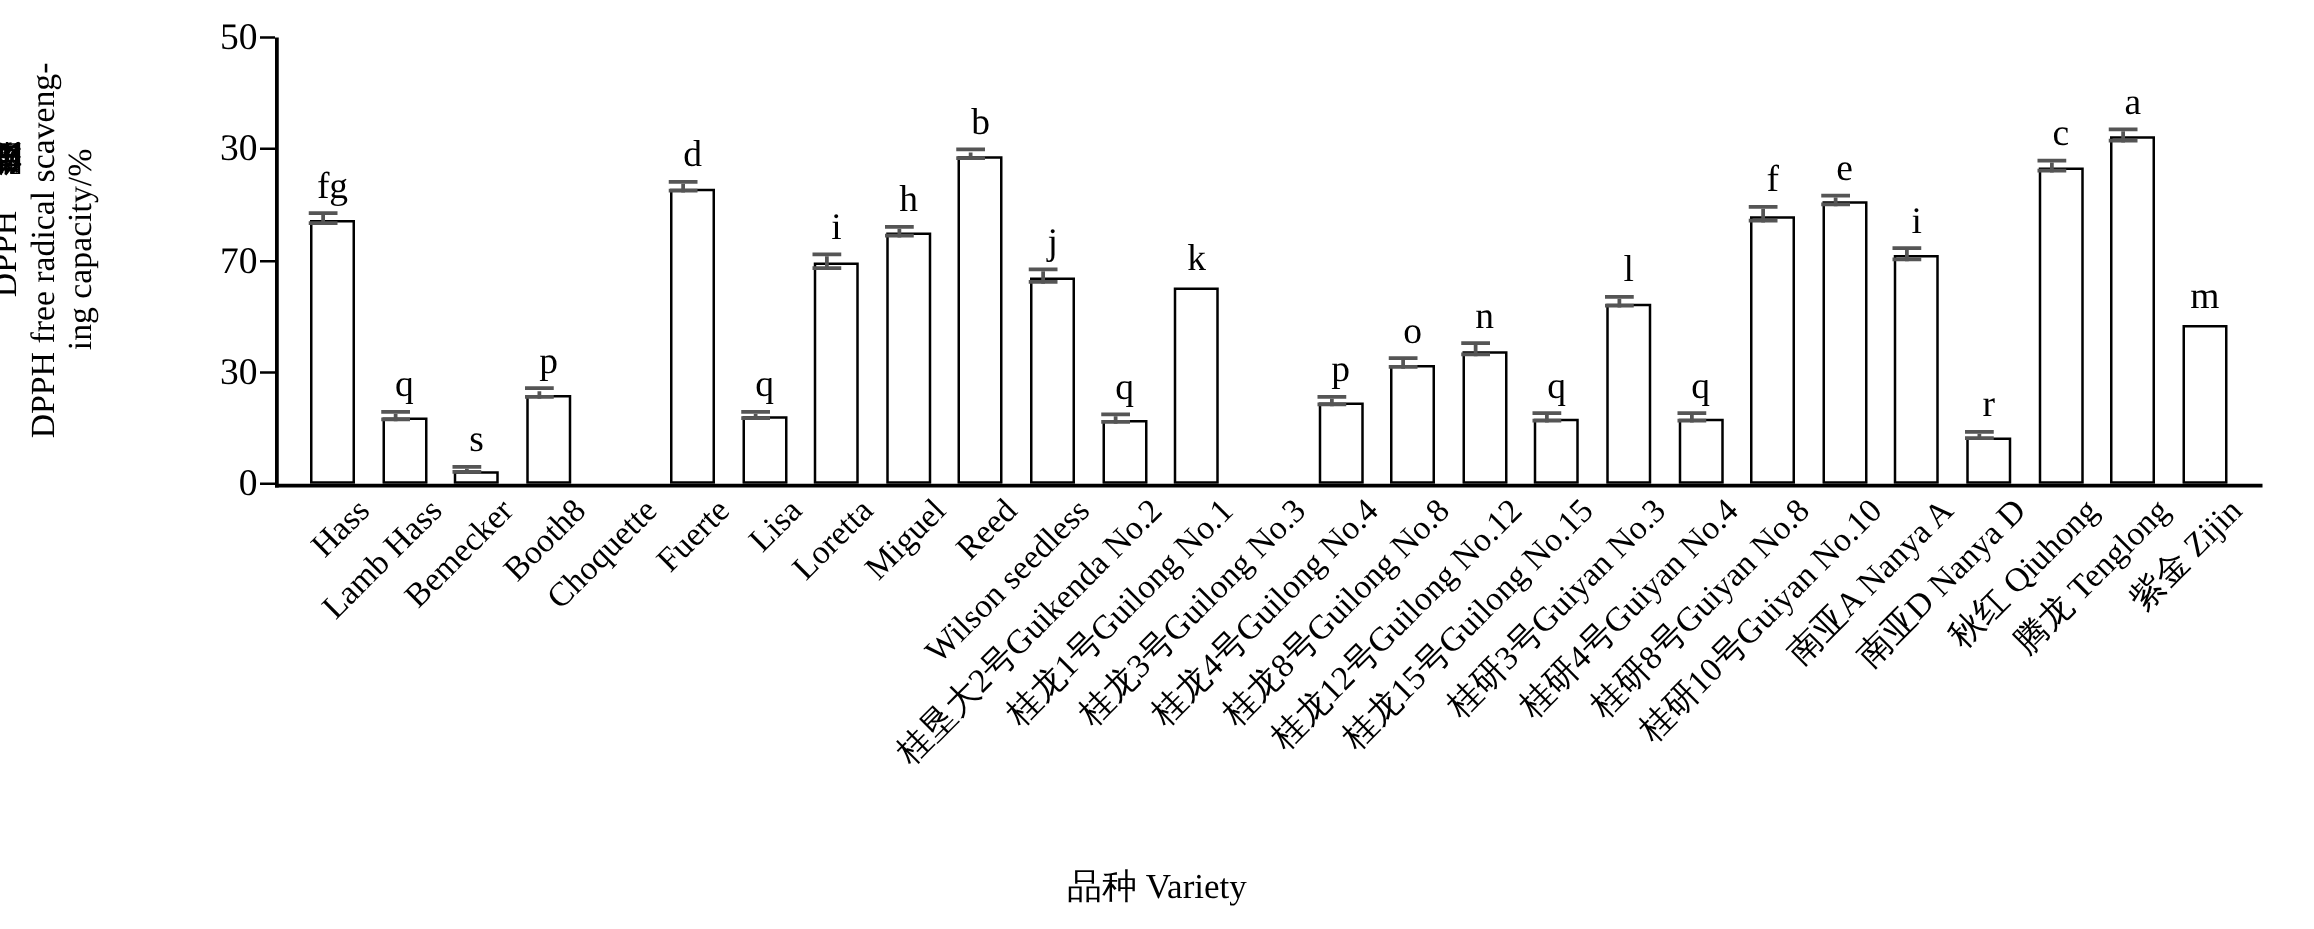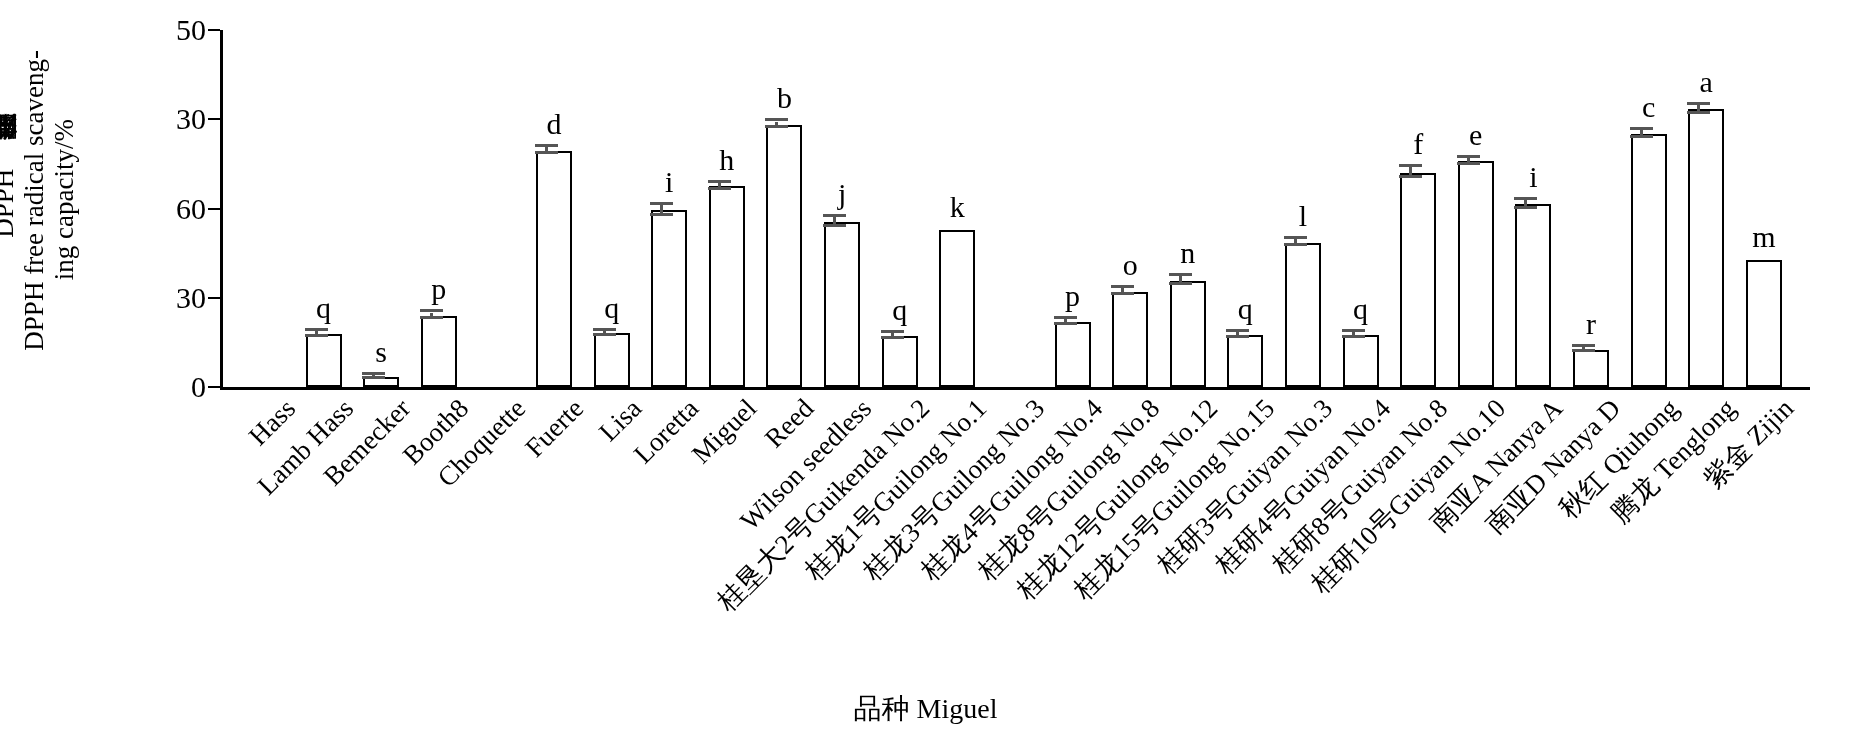--- a/index.html
+++ b/index.html
@@ -162,27 +162,34 @@
 
   <div id="plot">
     <div id="axis-y-line"></div>
     <div id="axis-x-line"></div>
     <div id="yticks">
         <div class="ytick" style="top: 356px;"></div>
         <div class="ylabel" style="top: 357px;">0</div>
         <div class="ytick" style="top: 266.75px;"></div>
         <div class="ylabel" style="top: 267.75px;">30</div>
         <div class="ytick" style="top: 177.5px;"></div>
-        <div class="ylabel" style="top: 178.5px;">60</div>
+        <div class="ylabel" style="top: 178.5px;">70</div>
         <div class="ytick" style="top: 88.25px;"></div>
         <div class="ylabel" style="top: 89.25px;">30</div>
         <div class="ytick" style="top: -1px;"></div>
         <div class="ylabel" style="top: 0px;">50</div>
       </div>
     <div id="bars">
+        <div class="bar-slot" style="left: 18px; height: 357px;">
+          <div class="bar" style="height: 210.63px;"></div>
+          <div class="err" style="bottom: 206.614px; height: 8.0325px;"></div>
+          <div class="err-cap" style="bottom: 214.646px;"></div>
+          <div class="err-cap" style="bottom: 206.614px;"></div>
+          <div class="sig" style="bottom: 222.646px;">fg</div>
+        </div>
         <div class="bar-slot" style="left: 75.6087px; height: 357px;">
           <div class="bar" style="height: 52.6575px;"></div>
           <div class="err" style="bottom: 49.5337px; height: 6.2475px;"></div>
           <div class="err-cap" style="bottom: 55.7812px;"></div>
           <div class="err-cap" style="bottom: 49.5337px;"></div>
           <div class="sig" style="bottom: 63.7812px;">q</div>
         </div>
         <div class="bar-slot" style="left: 133.217px; height: 357px;">
           <div class="bar" style="height: 9.8175px;"></div>
           <div class="err" style="bottom: 8.0325px; height: 3.57px;"></div>
@@ -364,15 +371,15 @@
       <div class="xlab" style="left: 1154.57px;">桂研4号Guiyan No.4</div>
       <div class="xlab" style="left: 1212.17px;">桂研8号Guiyan No.8</div>
       <div class="xlab" style="left: 1269.78px;">桂研10号Guiyan No.10</div>
       <div class="xlab" style="left: 1327.39px;">南亚A Nanya A</div>
       <div class="xlab" style="left: 1385px;">南亚D Nanya D</div>
       <div class="xlab" style="left: 1442.61px;">秋红 Qiuhong</div>
       <div class="xlab" style="left: 1500.22px;">腾龙 Tenglong</div>
       <div class="xlab" style="left: 1557.83px;">紫金 Zijin</div>
     </div>
 
-  <div id="x-axis-title">品种 Miguel</div>
+  <div id="x-axis-title">品种 Variety</div>
 
 </div>
 
 </body></html>

